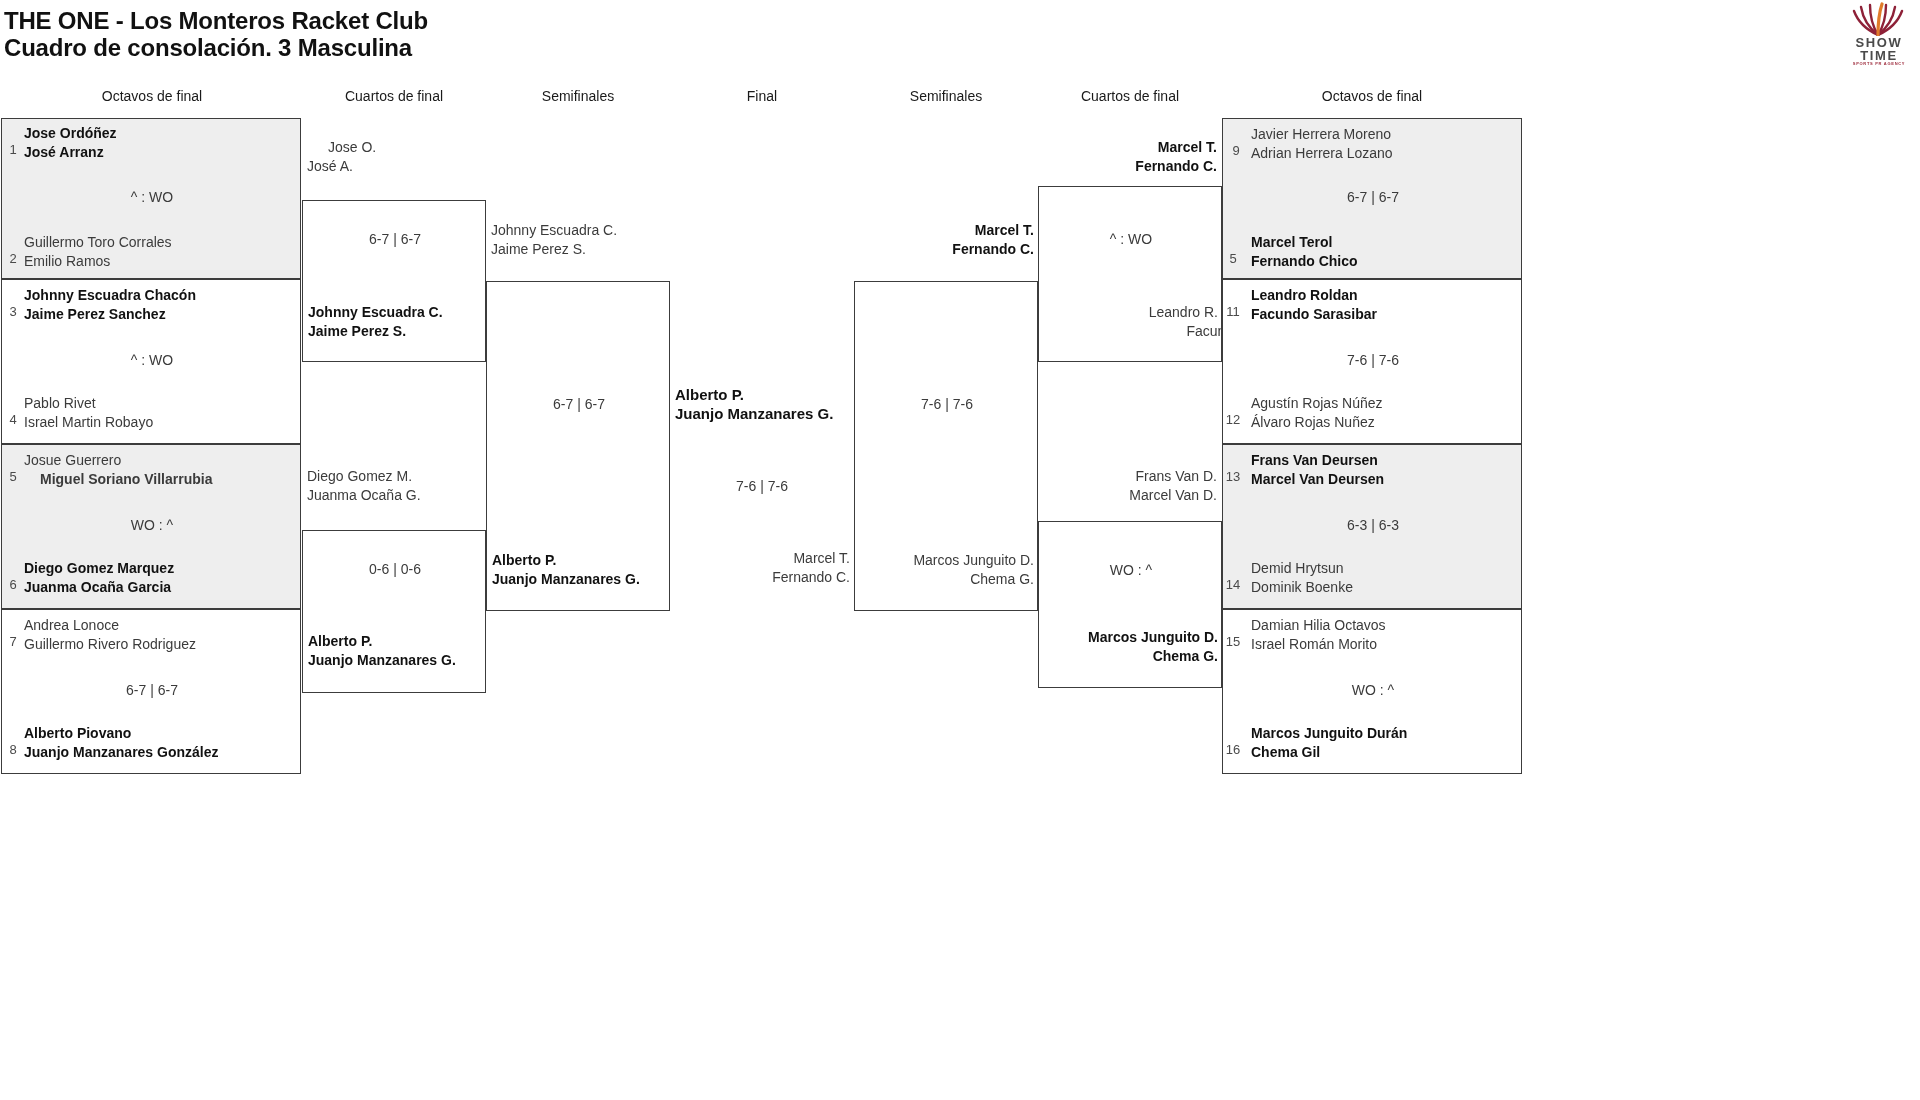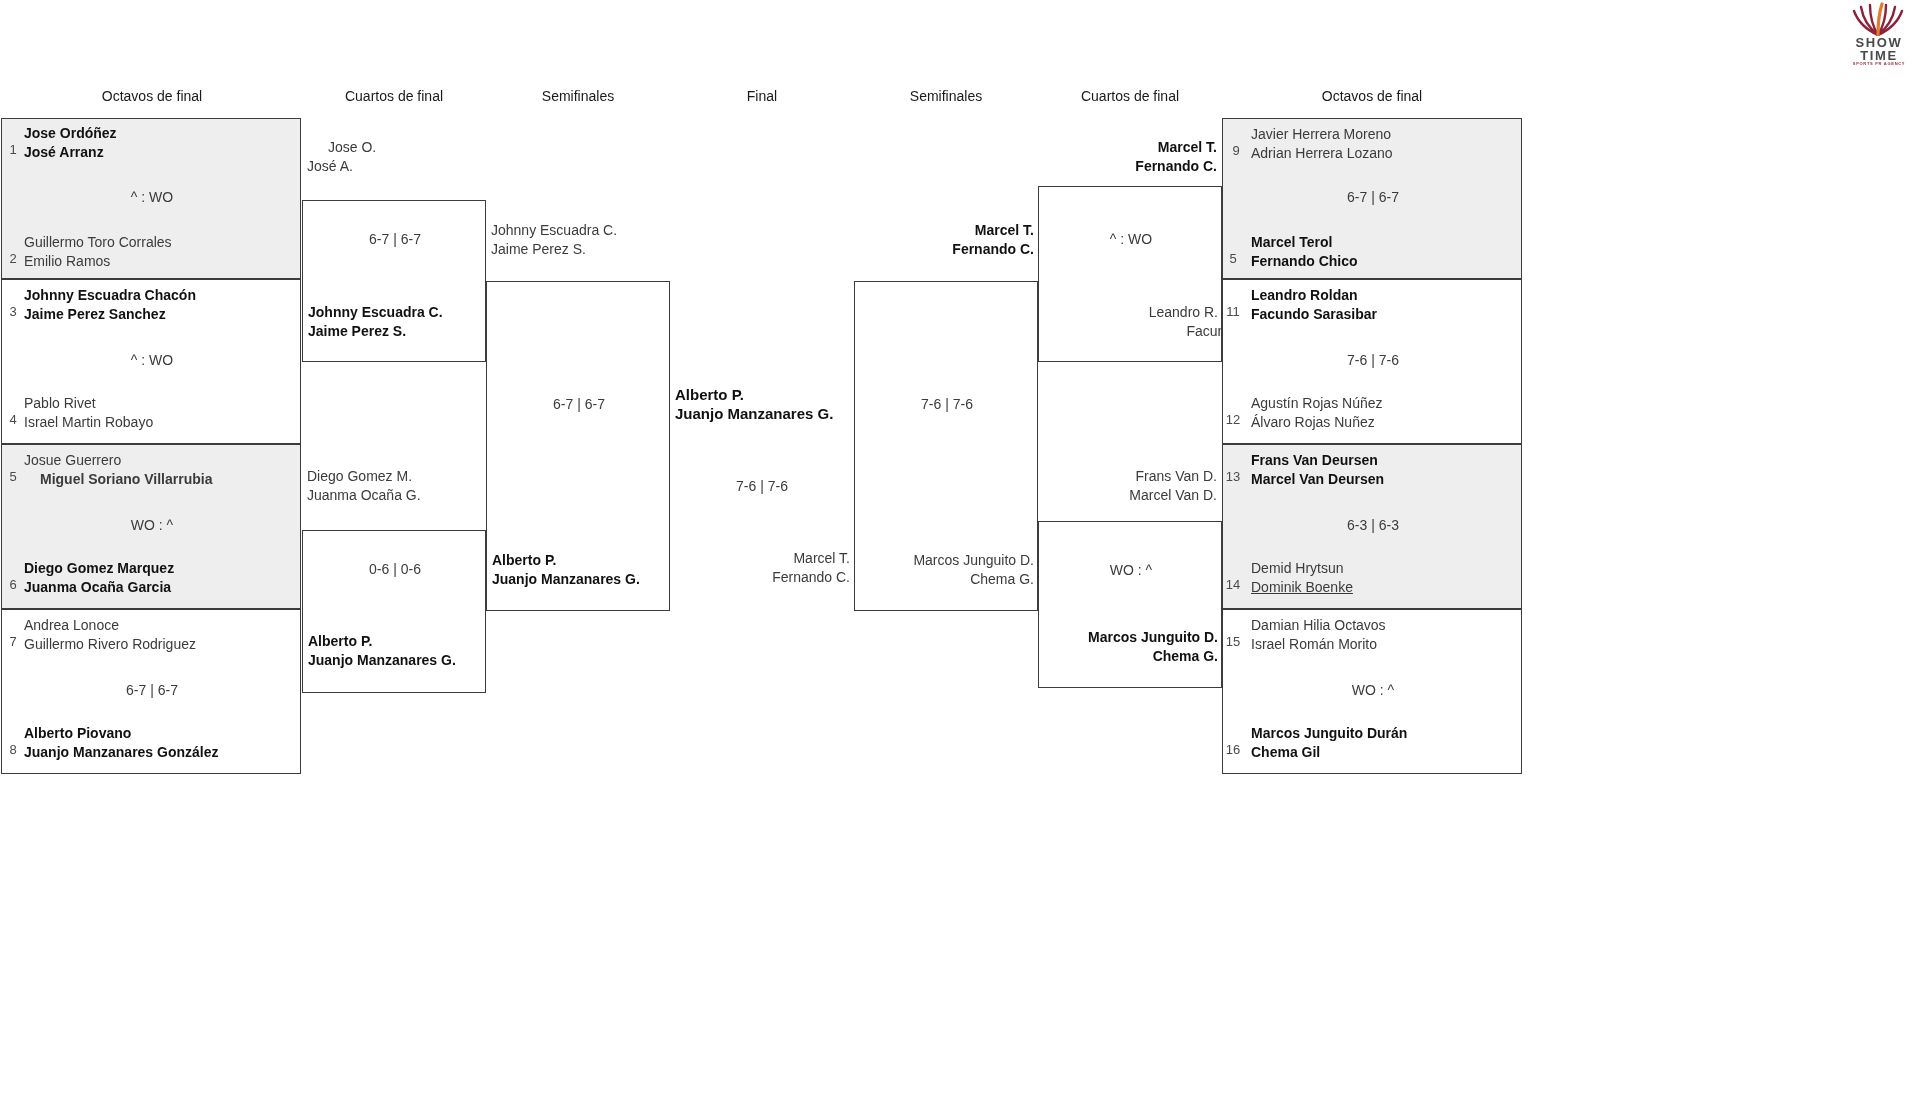--- a/index.html
+++ b/index.html
@@ -77,20 +77,24 @@
   }
   .adv.win { font-weight: 700; color: #111; }
   .adv.right { text-align: right; }
   .adv.big { font-size: 15px; line-height: 21px; }
 </style>
 </head>
 <body>
 
 <div id="root">
 
+  <div class="header">
+    <div class="title-line l1">THE ONE - Los Monteros Racket Club</div>
+    <div class="title-line l2">Cuadro de consolación. 3 Masculina</div>
+  </div>
 
   <div class="logo">
     <svg class="logo-burst" viewBox="0 0 68 34">
       <g fill="none" stroke="#8e2138" stroke-width="2.4" stroke-linecap="round">
         <path d="M33 33 C 22 28, 13 20, 9 9"></path>
         <path d="M33 33 C 24 26, 18 17, 16 5"></path>
         <path d="M33 33 C 28 25, 25 15, 25 3"></path>
         <path d="M33 33 C 44 28, 53 20, 57 9"></path>
         <path d="M33 33 C 42 26, 48 17, 50 5"></path>
         <path d="M33 33 C 38 25, 41 15, 41 3"></path>
@@ -230,21 +234,21 @@
     <div class="names" style="left:28px; top:133px;">Álvaro Rojas Nuñez</div>
   </div>
 
   <div class="cell shaded" style="left:1222px; top:444px; width:300px; height:165px;">
     <div class="seed" style="left:1px;  top:24px;">13</div>
     <div class="names win" style="left:28px; top:6px;">Frans Van Deursen</div>
     <div class="names win" style="left:28px; top:25px;">Marcel Van Deursen</div>
     <div class="score" style="left:0; top:72px; width:300px;">6-3 | 6-3</div>
     <div class="seed" style="left:1px;  top:132px;">14</div>
     <div class="names" style="left:28px; top:114px;">Demid Hrytsun</div>
-    <div class="names" style="left:28px; top:133px;text-decoration:underline;">Dominik Boenke</div>
+    <div class="names" style="left:28px; top:133px;">Dominik Boenke</div>
   </div>
 
   <div class="cell" style="left:1222px; top:609px; width:300px; height:165px;">
     <div class="seed" style="left:1px;  top:24px;">15</div>
     <div class="names" style="left:28px; top:6px;">Damian Hilia Octavos</div>
     <div class="names" style="left:28px; top:25px;">Israel Román Morito</div>
     <div class="score" style="left:0; top:72px; width:300px;">WO : ^</div>
     <div class="seed" style="left:1px;  top:132px;">16</div>
     <div class="names win" style="left:28px; top:114px;">Marcos Junguito Durán</div>
     <div class="names win" style="left:28px; top:133px;">Chema Gil</div>

